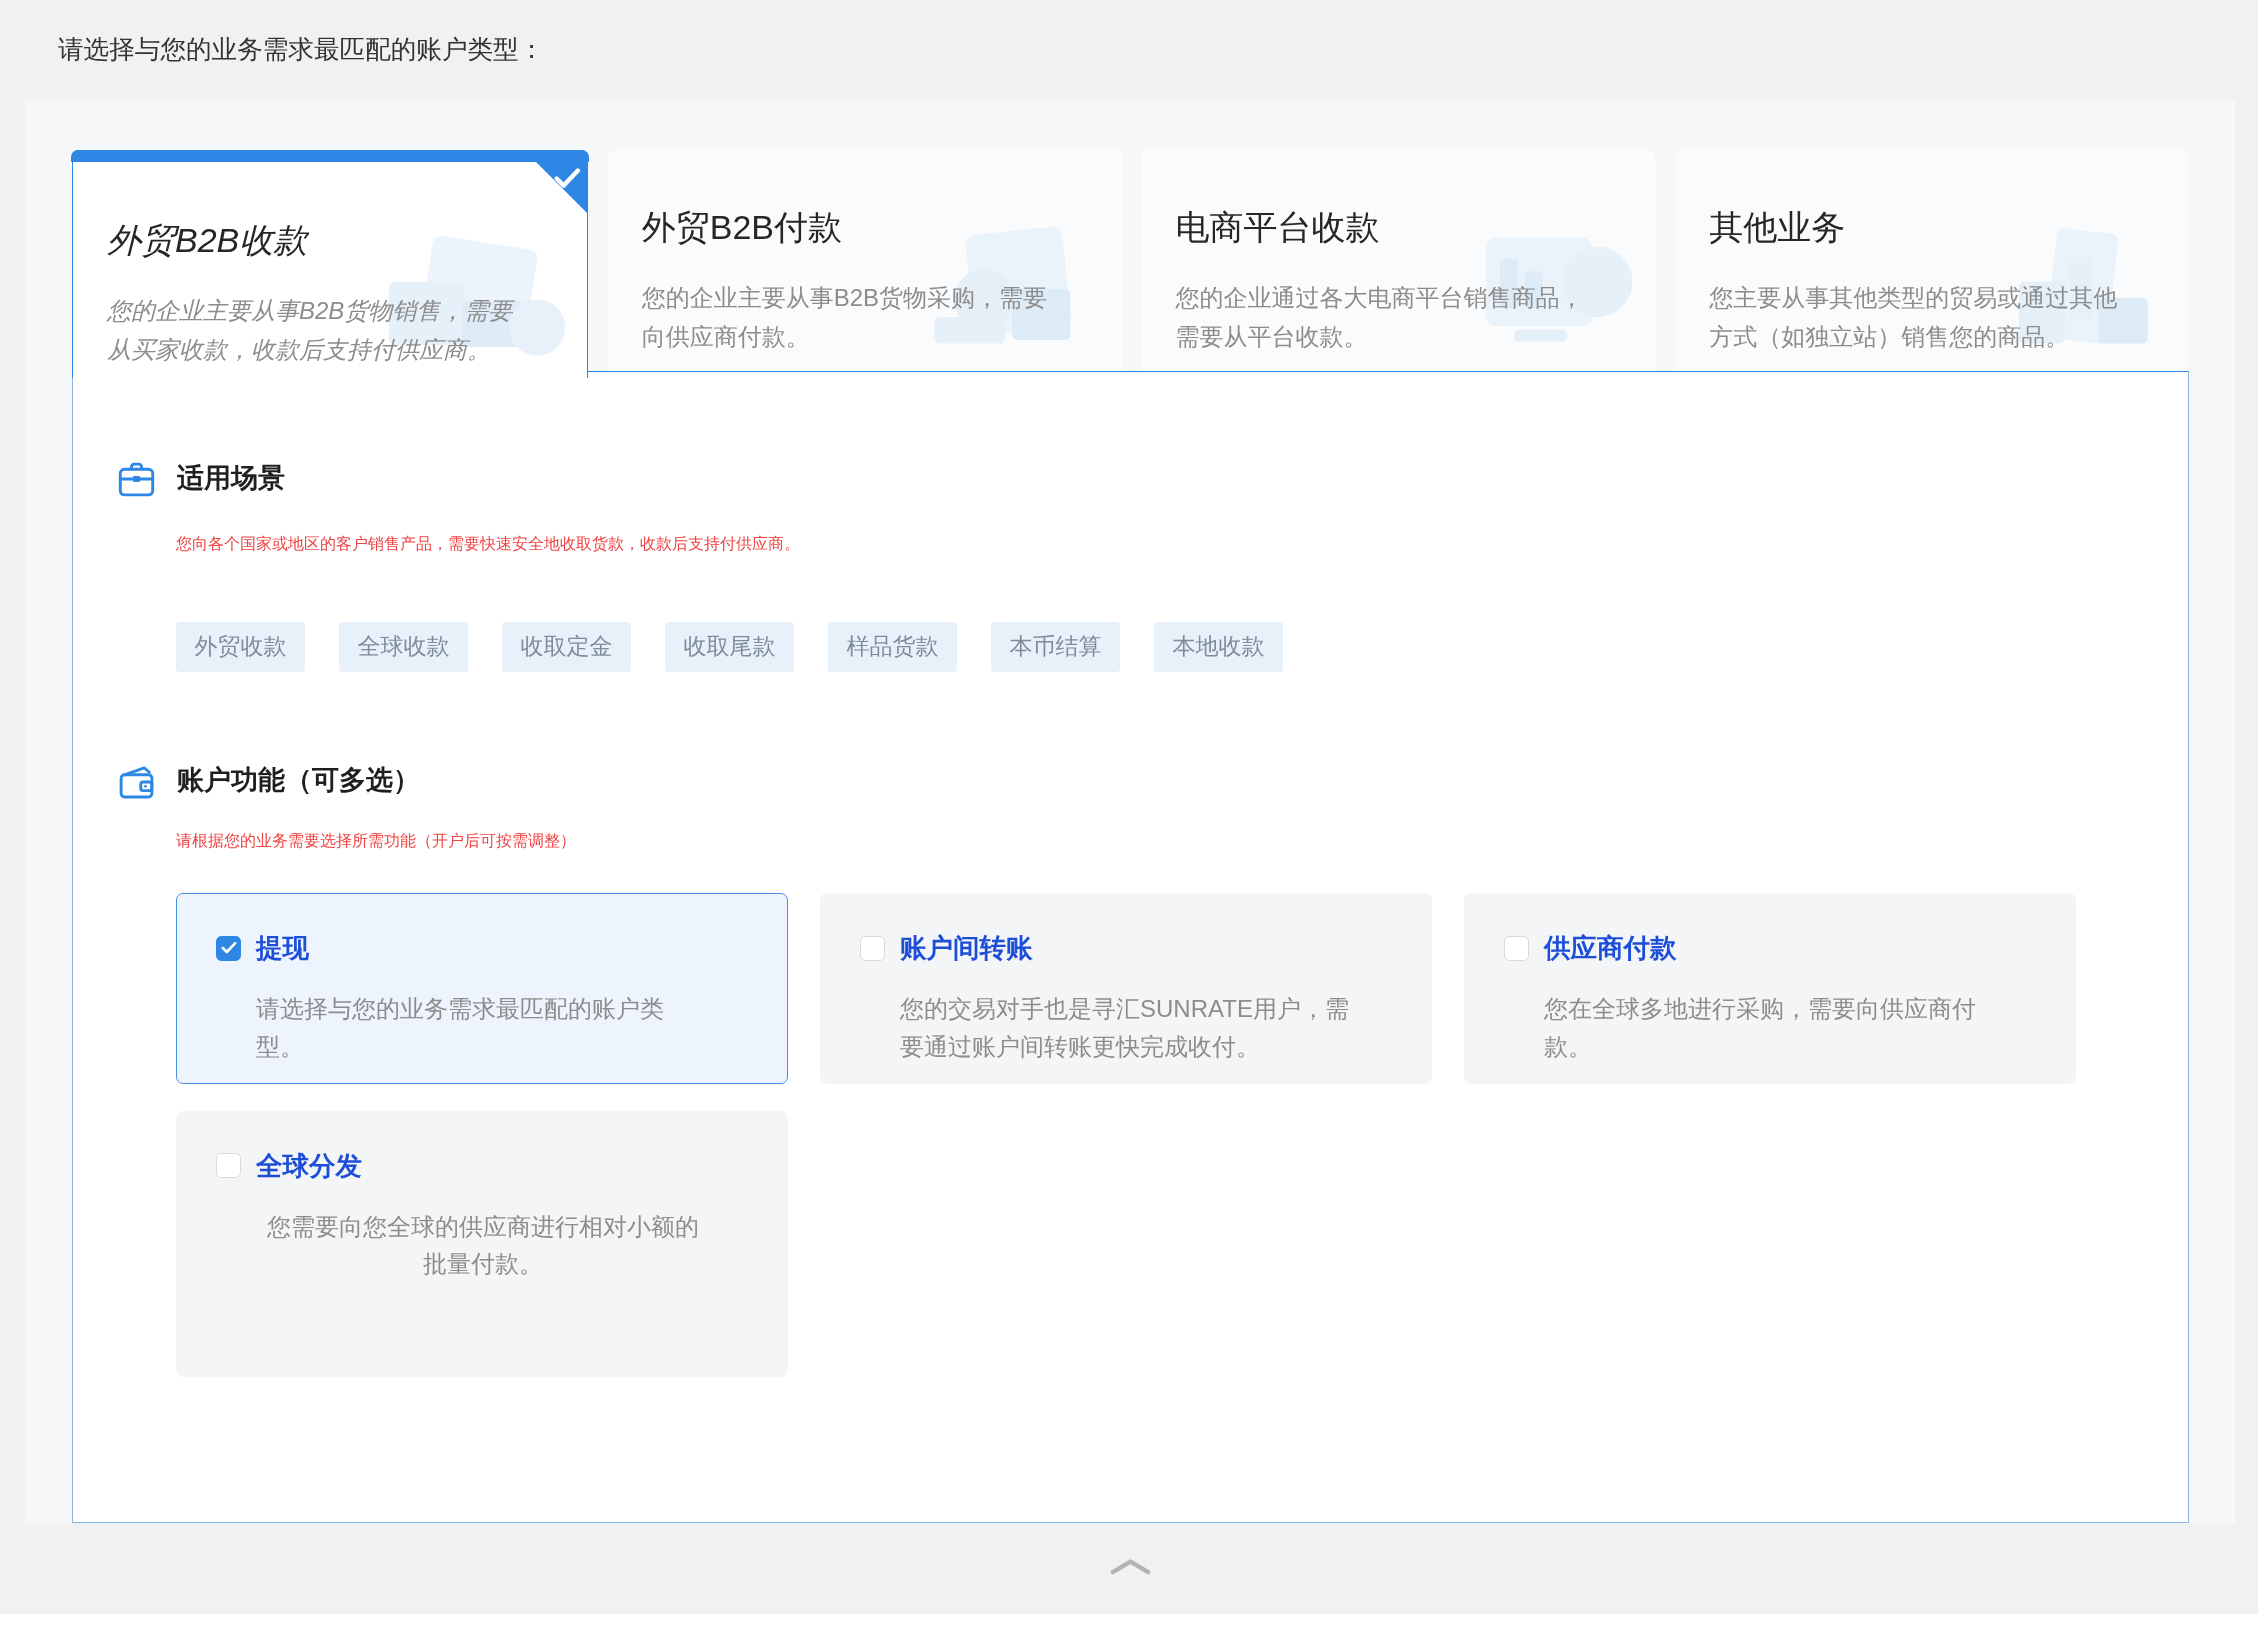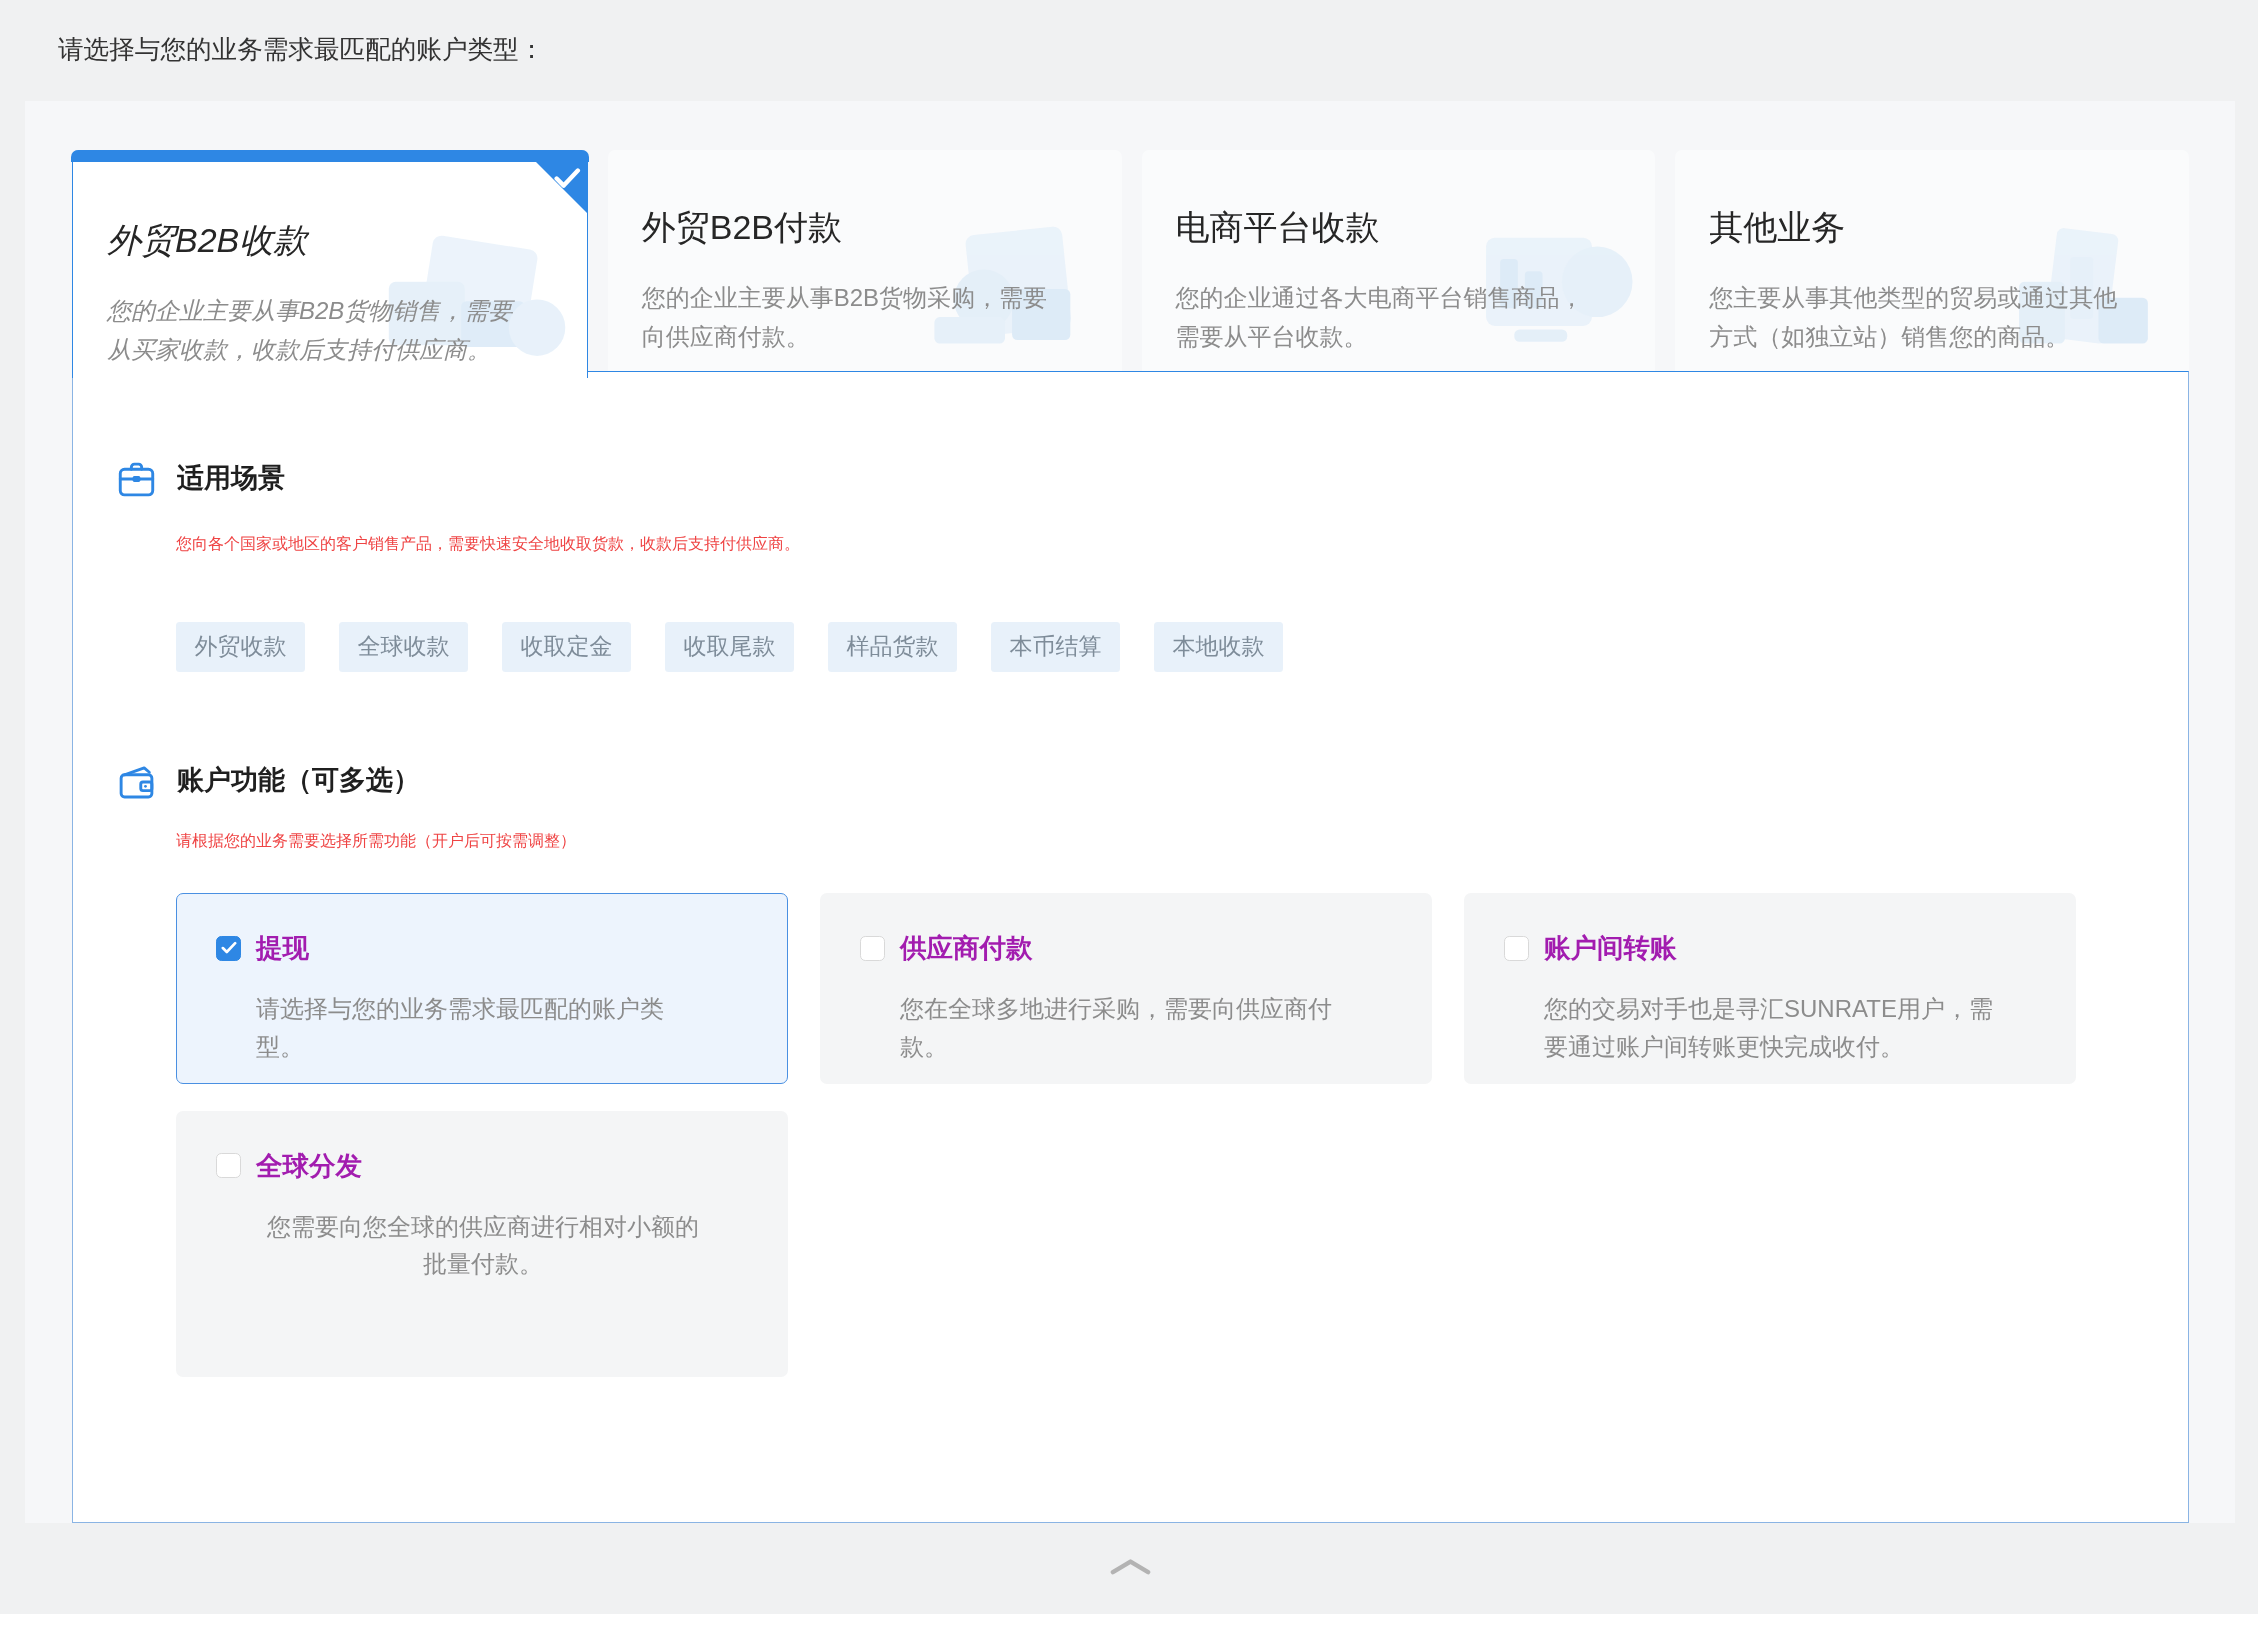--- a/index.html
+++ b/index.html
@@ -99,21 +99,21 @@
   }
   .option-card.tall { height:266px;text-align:center; }
   .option-head { display:flex; align-items:center; gap:15px; }
   .checkbox {
     width:25px; height:25px; border-radius:5.3px;
     background:#fff; border:1.8px solid #d9d9d9;
     flex:0 0 auto;
     display:flex; align-items:center; justify-content:center;
   }
   .checkbox.checked { background:#2e87e4; border-color:#2e87e4; }
-  .option-title { font-size:26.5px; font-weight:bold; color:#a21caf; }
+  .option-title { font-size:26.5px; font-weight:bold; color:#1d4ed8; }
   .option-desc {
     margin:24px 0 0 40px;
     font-size:24px; color:#8c8c8c; line-height:1.58;
     max-width:454px;
   }
 
   
   .panel-footer {
     flex:1;
     background:#f0f1f2;
@@ -254,31 +254,31 @@
               </svg>
           </span>
           <span class="option-title">提现</span>
         </div>
         <div class="option-desc">请选择与您的业务需求最匹配的账户类型。</div>
       </div>
 
       <div class="option-card">
         <div class="option-head">
           <span class="checkbox"></span>
+          <span class="option-title">账户间转账</span>
+        </div>
+        <div class="option-desc">您的交易对手也是寻汇SUNRATE用户，需要通过账户间转账更快完成收付。</div>
+      </div>
+
+      <div class="option-card">
+        <div class="option-head">
+          <span class="checkbox"></span>
           <span class="option-title">供应商付款</span>
         </div>
         <div class="option-desc">您在全球多地进行采购，需要向供应商付款。</div>
-      </div>
-
-      <div class="option-card">
-        <div class="option-head">
-          <span class="checkbox"></span>
-          <span class="option-title">账户间转账</span>
-        </div>
-        <div class="option-desc">您的交易对手也是寻汇SUNRATE用户，需要通过账户间转账更快完成收付。</div>
       </div>
 
       <div class="option-card tall">
         <div class="option-head">
           <span class="checkbox"></span>
           <span class="option-title">全球分发</span>
         </div>
         <div class="option-desc">您需要向您全球的供应商进行相对小额的批量付款。</div>
       </div>
 

